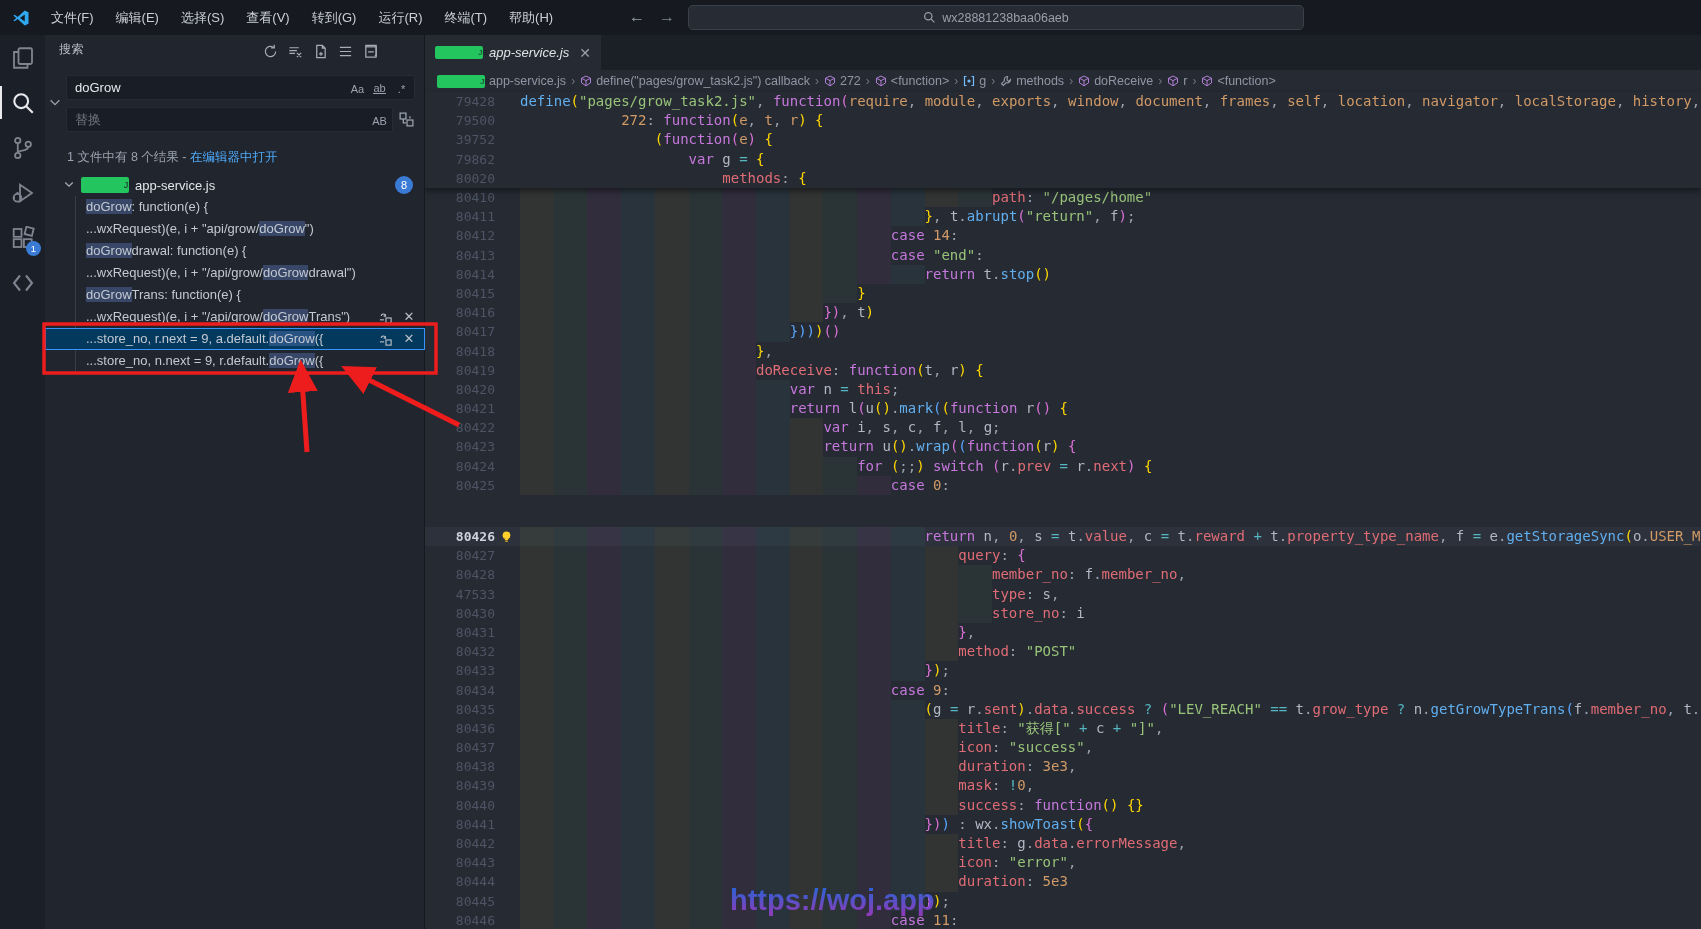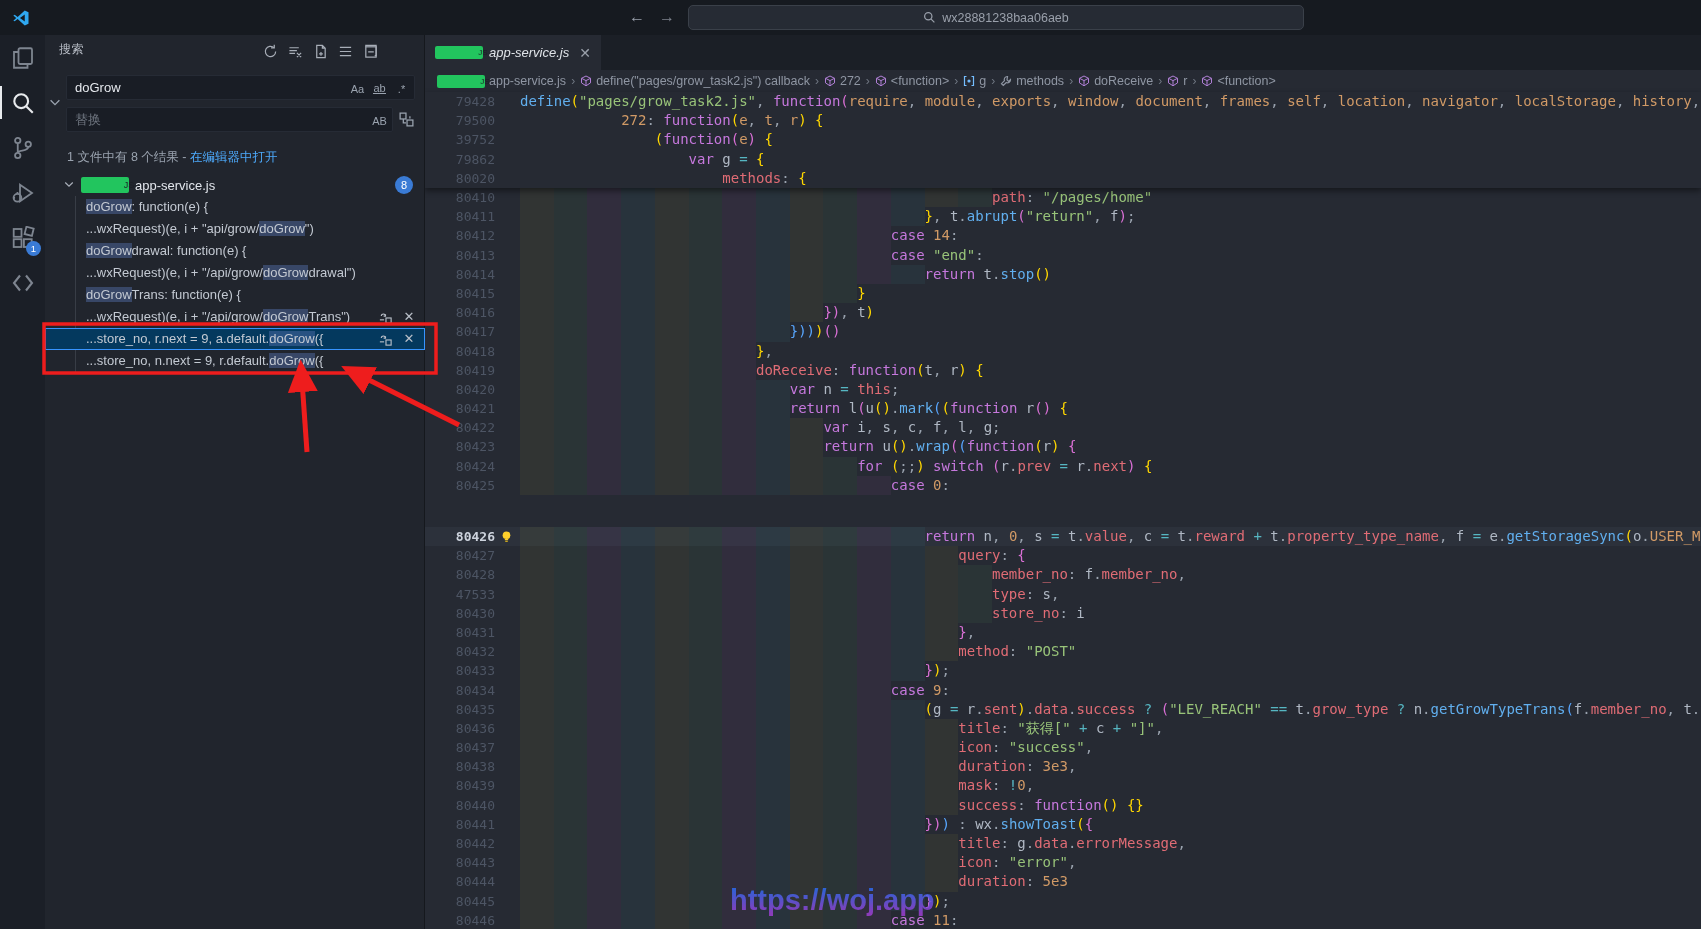--- a/index.html
+++ b/index.html
@@ -96,20 +96,30 @@
     align-items:center; justify-content:center; font-size:9px; width:16px; height:16px;padding-left:48px; }
   .icon-js.sm { width:13px; height:13px; font-size:8px; }
 </style>
 </head>
 <body>
 
 <div id="titlebar">
   <svg id="logo" viewBox="0 0 24 24">
     <path fill="#2fa8f0" d="M17 2 L7.5 10.6 L3.6 7.6 L1.8 8.5 L5.6 12 L1.8 15.5 L3.6 16.4 L7.5 13.4 L17 22 L22 19.6 V4.4 Z M17 7.4 V16.6 L10.6 12 Z"></path>
   </svg>
+  <div id="menubar" style="display: flex;">
+      <div class="menu-item">文件(F)</div>
+      <div class="menu-item">编辑(E)</div>
+      <div class="menu-item">选择(S)</div>
+      <div class="menu-item">查看(V)</div>
+      <div class="menu-item">转到(G)</div>
+      <div class="menu-item">运行(R)</div>
+      <div class="menu-item">终端(T)</div>
+      <div class="menu-item">帮助(H)</div>
+    </div>
   <div class="nav-arrow" id="nav-back">←</div>
   <div class="nav-arrow" id="nav-fwd">→</div>
   <div id="cmdbox">
     <svg width="13" height="13" viewBox="0 0 16 16" fill="none" stroke="#9aa0ab" stroke-width="1.5">
         <circle cx="6.5" cy="6.5" r="4.5"></circle>
         <path d="M10 10 L14 14"></path>
       </svg>
     <span>wx28881238baa06aeb</span>
   </div>
 </div>

